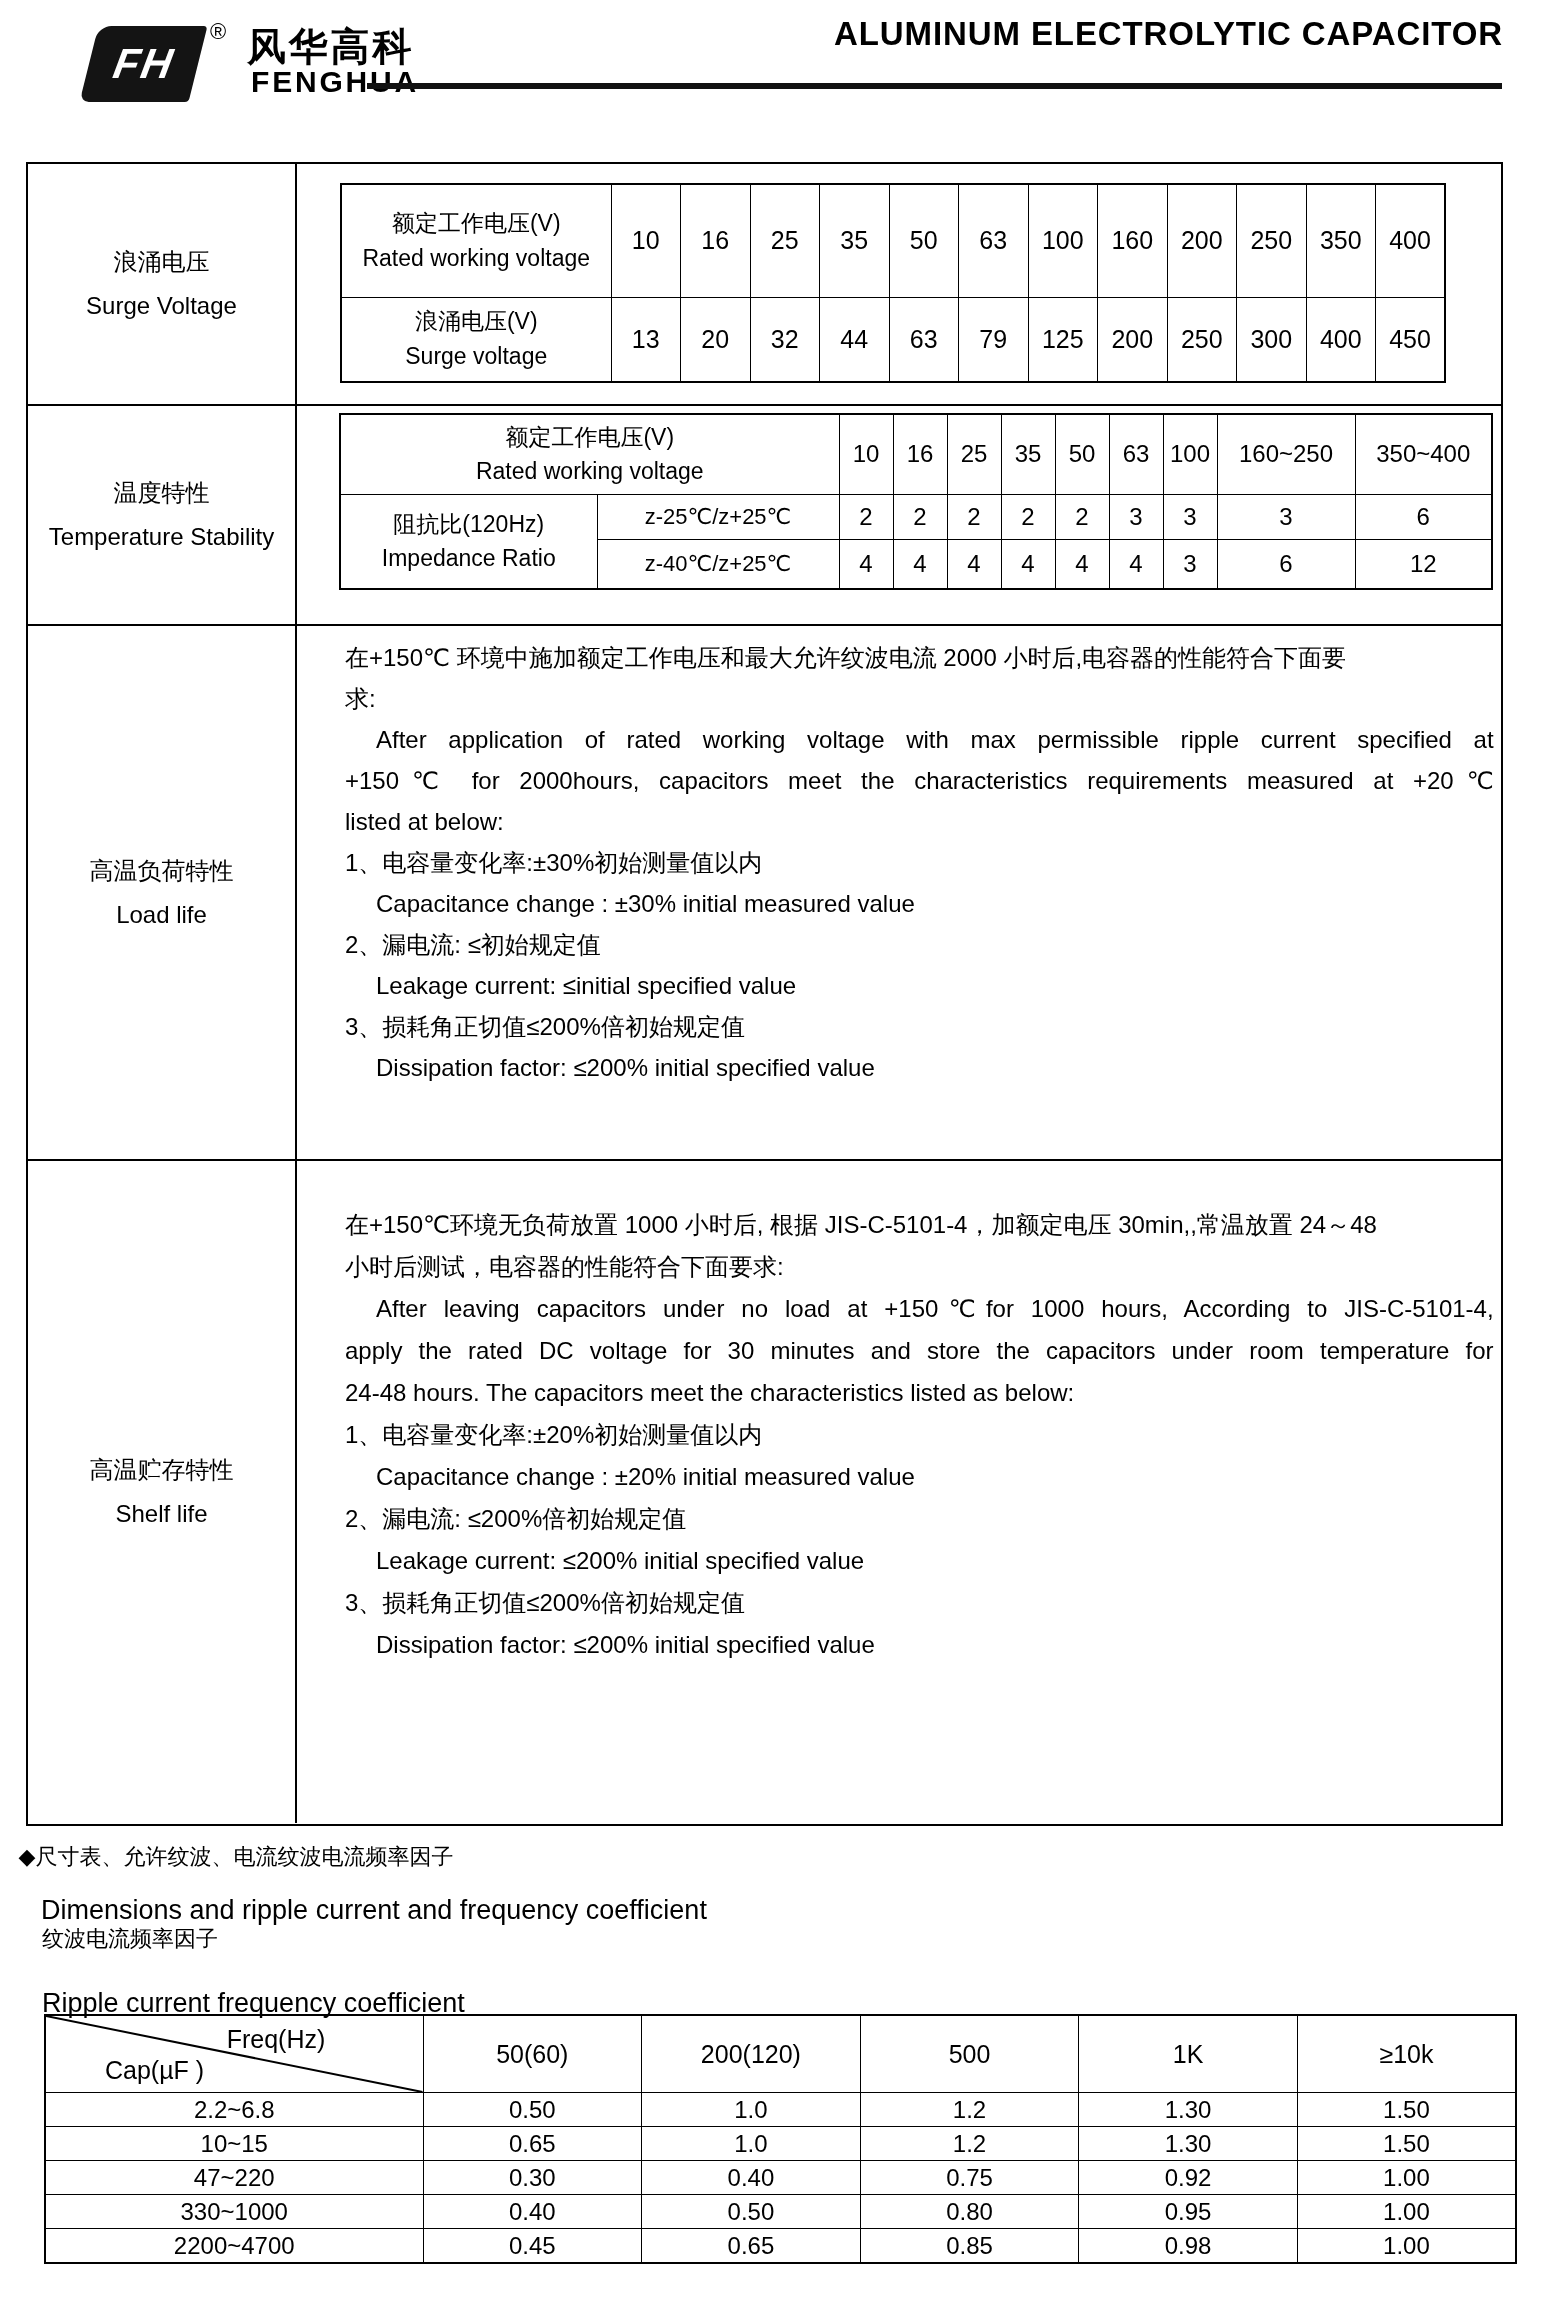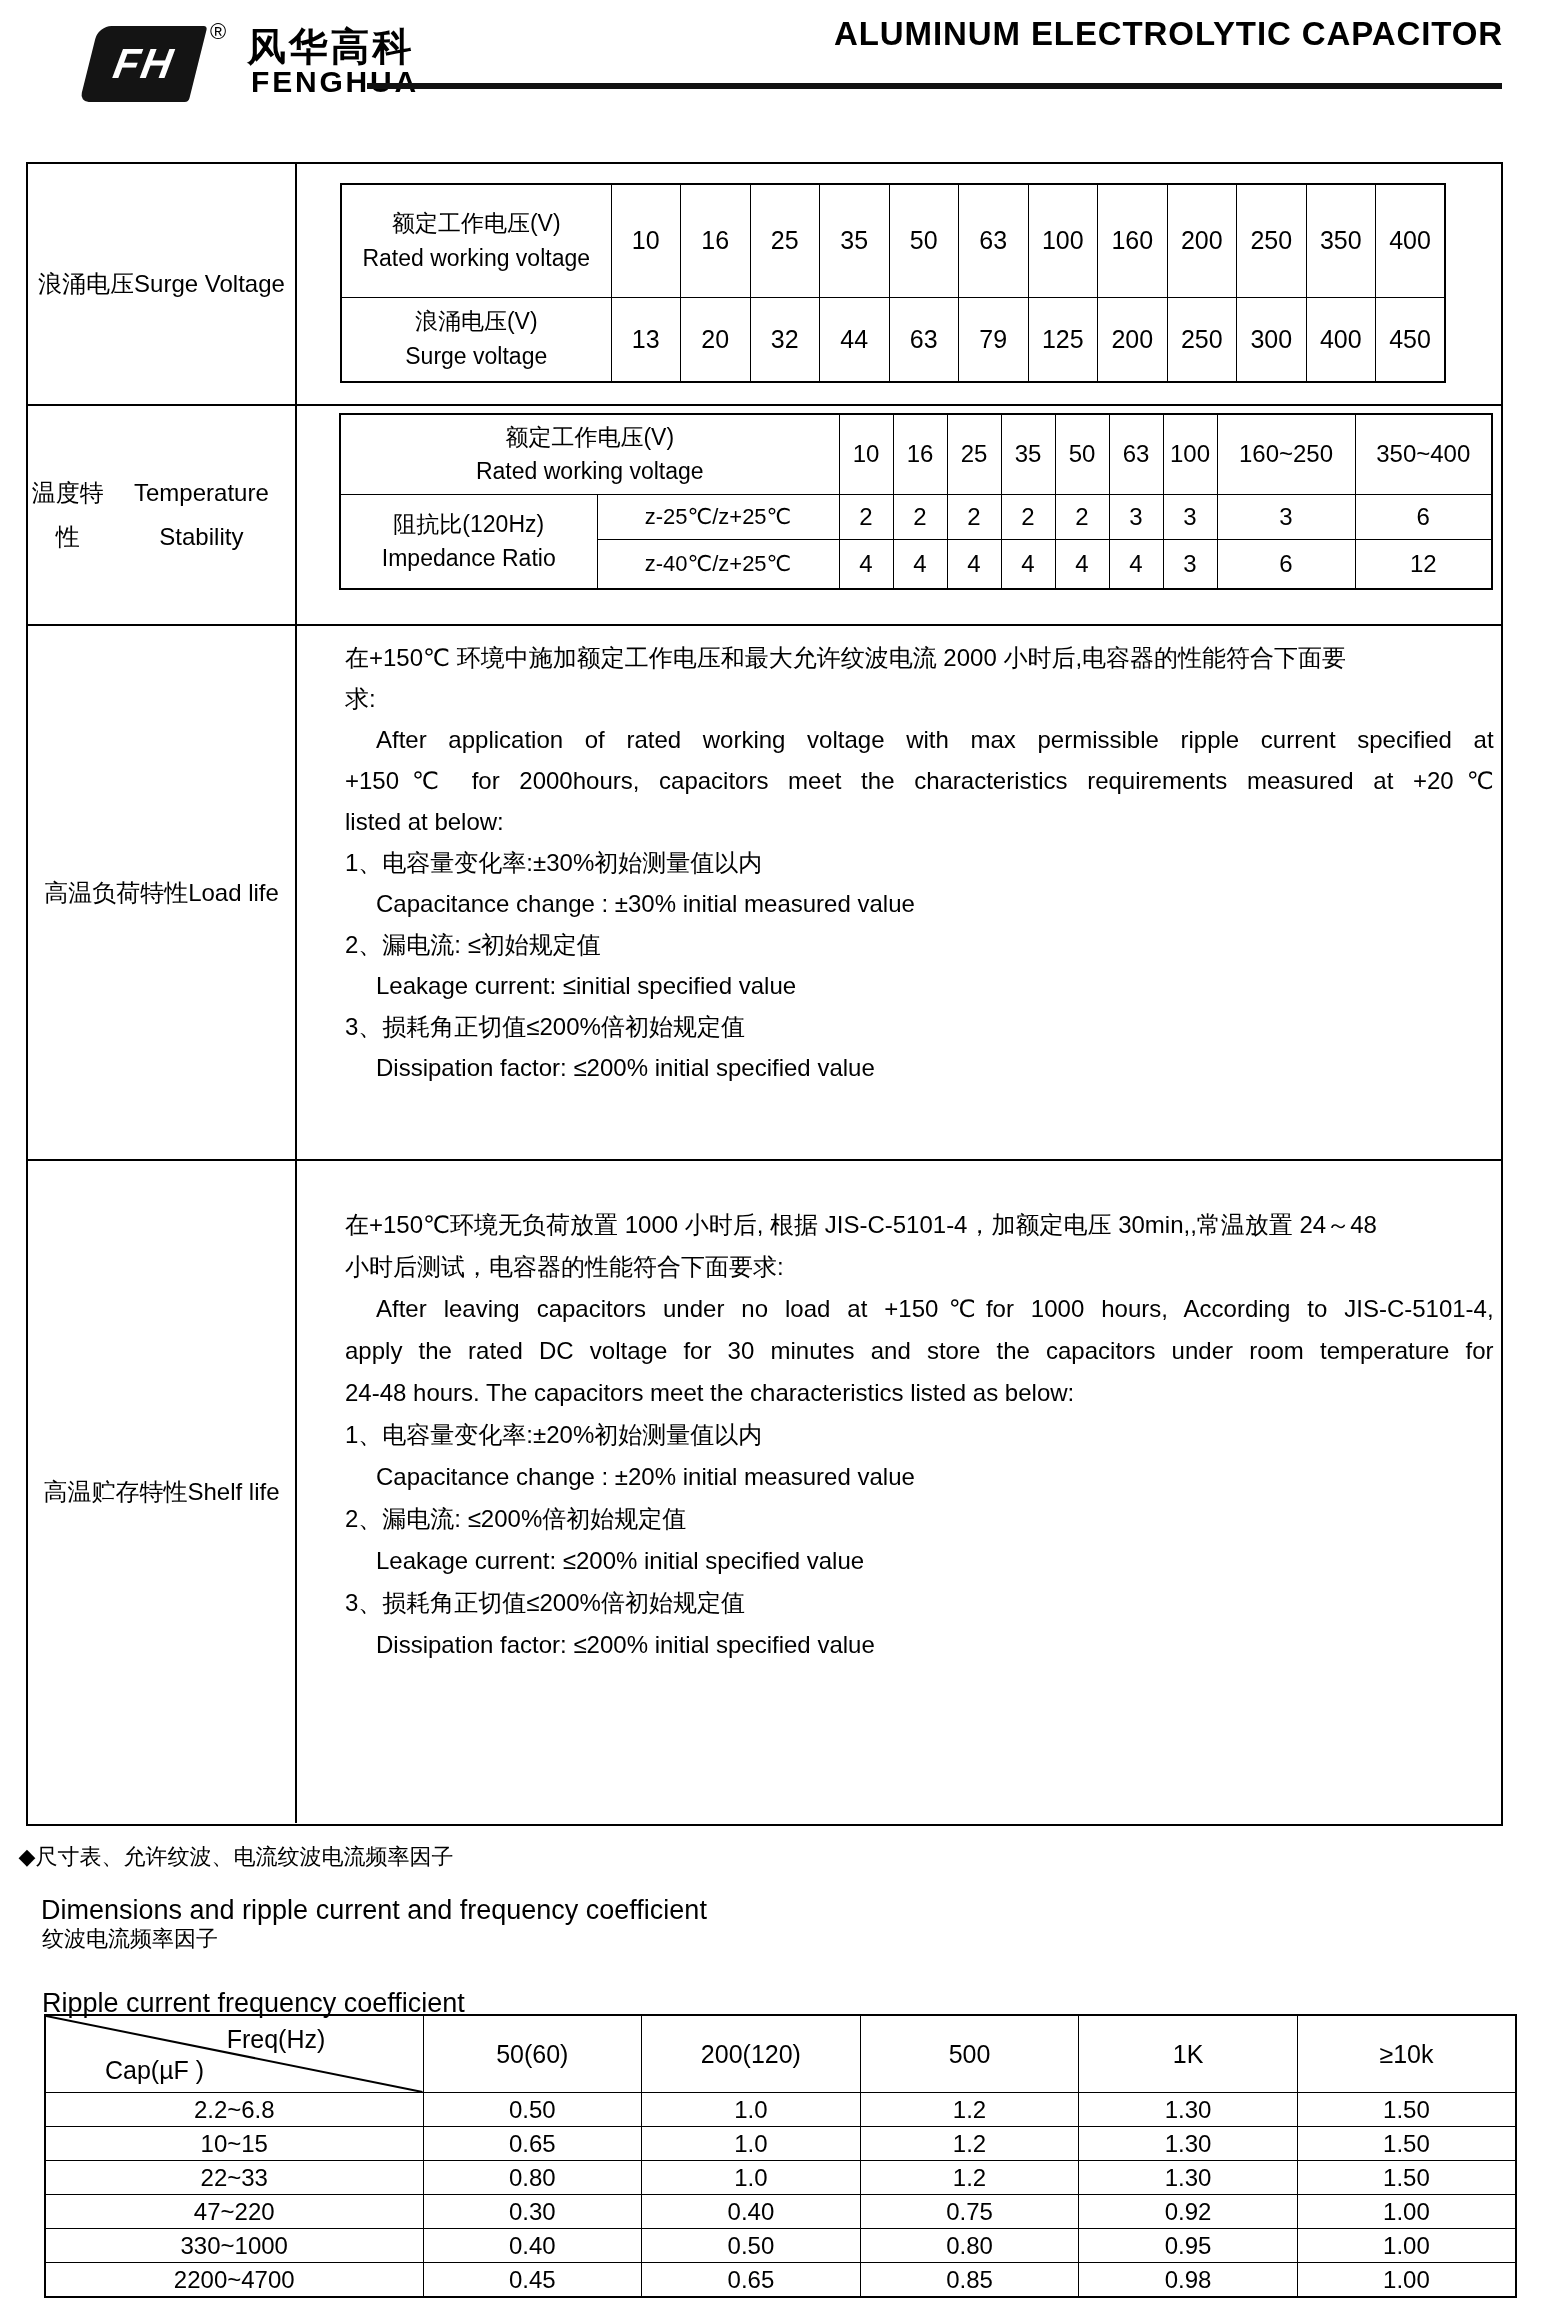--- a/index.html
+++ b/index.html
@@ -14,21 +14,21 @@
   .brand-cn{position:absolute;left:247px;top:20px;font-size:39px;font-weight:bold;letter-spacing:2.8px;}
   .brand-en{position:absolute;left:251px;top:65px;font-size:30px;font-weight:bold;letter-spacing:2.8px;}
   .doc-title{position:absolute;right:58px;top:14.8px;font-size:33px;font-weight:bold;letter-spacing:0.9px;}
   .header-rule{position:absolute;left:367px;top:83px;width:1135px;height:5.5px;background:#111;}
 
   
   .main{position:absolute;left:26px;top:162px;width:1477px;height:1664px;border:2.8px solid #000;box-sizing:border-box;}
   .mrow{display:flex;box-sizing:border-box;border-bottom:2.8px solid #000;}
   .mrow:last-child{border-bottom:none;}
   .r1{height:242px;}.r2{height:220px;}.r3{height:535px;}.r4{height:662px;}
-  .mlabel{width:267px;flex:0 0 267px;border-right:2.8px solid #000;display:flex;
+  .mlabel{width:267px;flex:0 0 267px;border-right:2.8px solid #000;display:flex;flex-direction:column;
           justify-content:center;align-items:center;text-align:center;font-size:24px;line-height:44px;}
   .mcontent{flex:1;position:relative;min-width:0;}
 
   table.grid{border-collapse:collapse;table-layout:fixed;border:2.8px solid #000;}
   table.grid td,table.grid th{border:1.8px solid #000;text-align:center;vertical-align:middle;
                               font-weight:normal;padding:0;overflow:hidden;}
 
   
   .surge{position:absolute;left:43px;top:18.5px;width:1106px;}
   .surge .hd{font-size:23px;line-height:35px;}
@@ -303,28 +303,20 @@
     </tr>
     <tr class="frow">
       <td>10~15</td>
       <td>0.65</td>
       <td>1.0</td>
       <td>1.2</td>
       <td>1.30</td>
       <td>1.50</td>
     </tr>
     <tr class="frow">
-      <td>22~33</td>
-      <td>0.80</td>
-      <td>1.0</td>
-      <td>1.2</td>
-      <td>1.30</td>
-      <td>1.50</td>
-    </tr>
-    <tr class="frow">
       <td>47~220</td>
       <td>0.30</td>
       <td>0.40</td>
       <td>0.75</td>
       <td>0.92</td>
       <td>1.00</td>
     </tr>
     <tr class="frow">
       <td>330~1000</td>
       <td>0.40</td>

